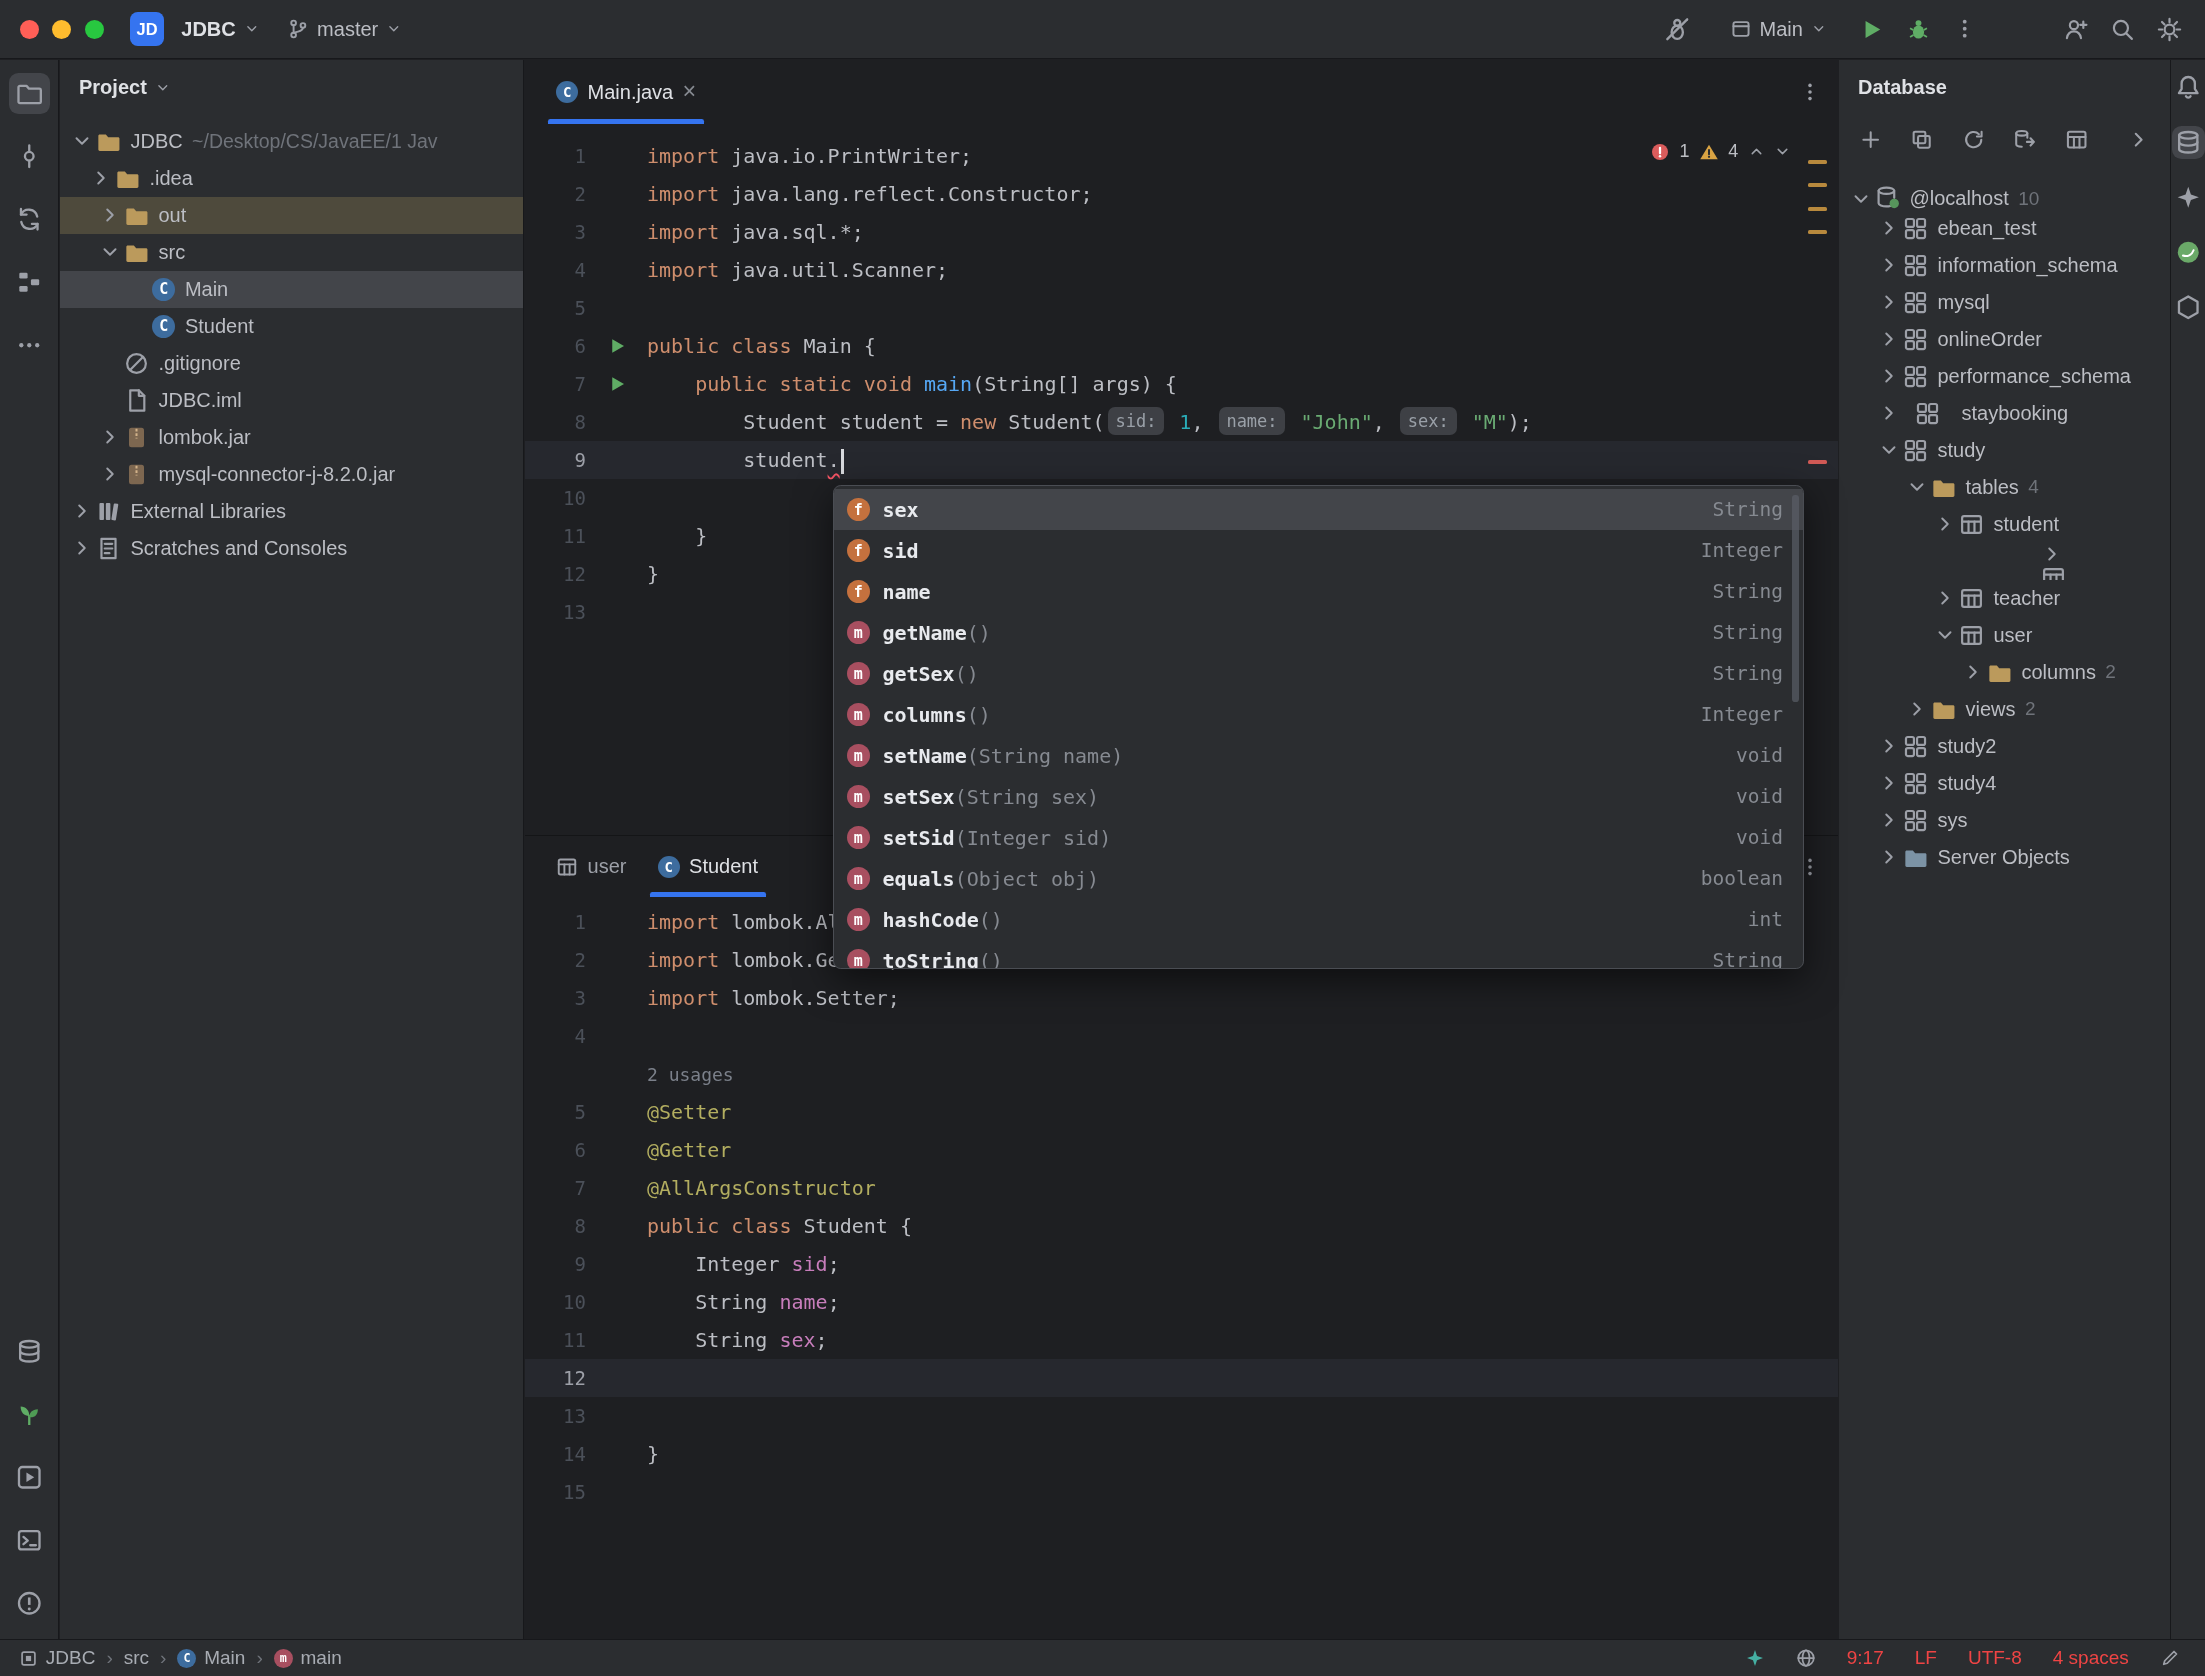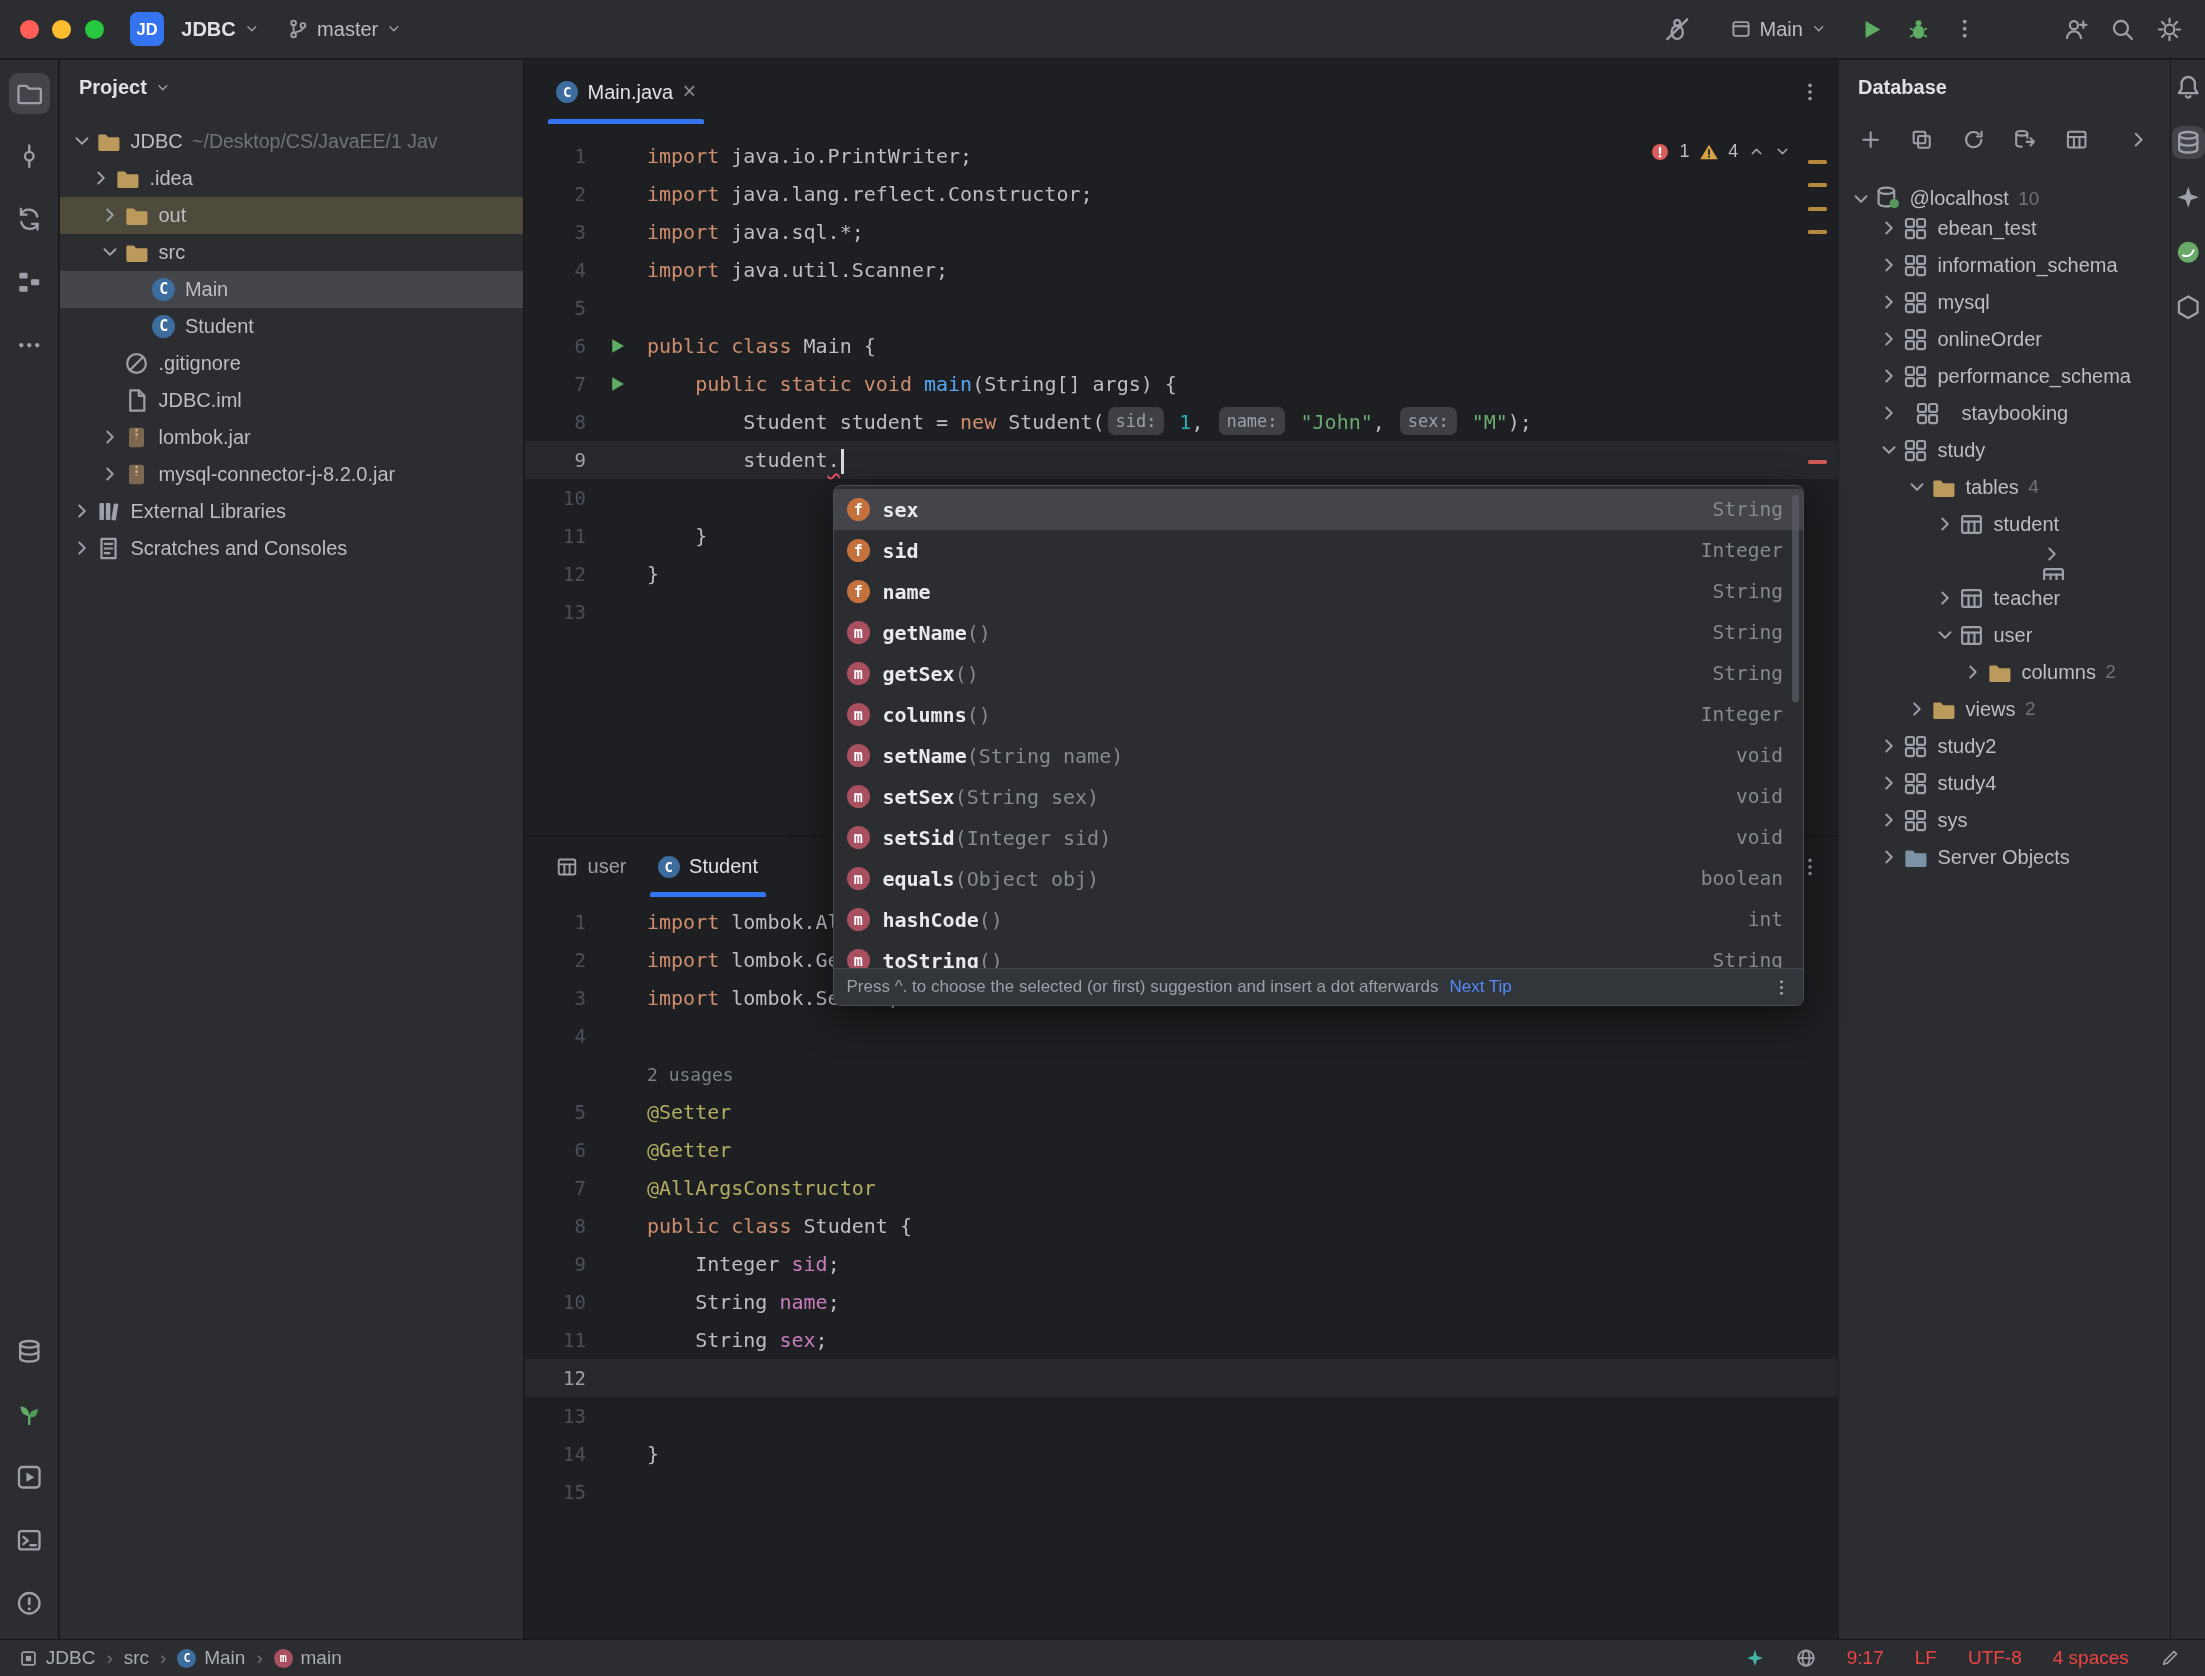--- a/index.html
+++ b/index.html
@@ -1227,27 +1227,16 @@
           <span class="ptype">int</span>
         </div>
         <div class="pitem">
           <span class="badge badge-method badge-30 pbadge">m</span>
           <span class="pname">toString</span>
           <span class="ptail">()</span>
           <span class="ptype">String</span>
         </div>
       </div>
     <span class="scrollthumb"></span>
-    <div class="popup-footer">
-      <span>Press ^. to choose the selected (or first) suggestion and insert a dot afterwards</span>
-      <a class="next-tip">Next Tip</a>
-      <span class="ico i24 footer-kebab">
-          <svg viewBox="0 0 16 16" xmlns="http://www.w3.org/2000/svg">
-            <circle cx="8" cy="3.2" r="1.3" fill="#9da0a8"></circle>
-            <circle cx="8" cy="8" r="1.3" fill="#9da0a8"></circle>
-            <circle cx="8" cy="12.8" r="1.3" fill="#9da0a8"></circle>
-          </svg>
-        </span>
-    </div>
   </div>
 
 </div>
 
 
 </body></html>

